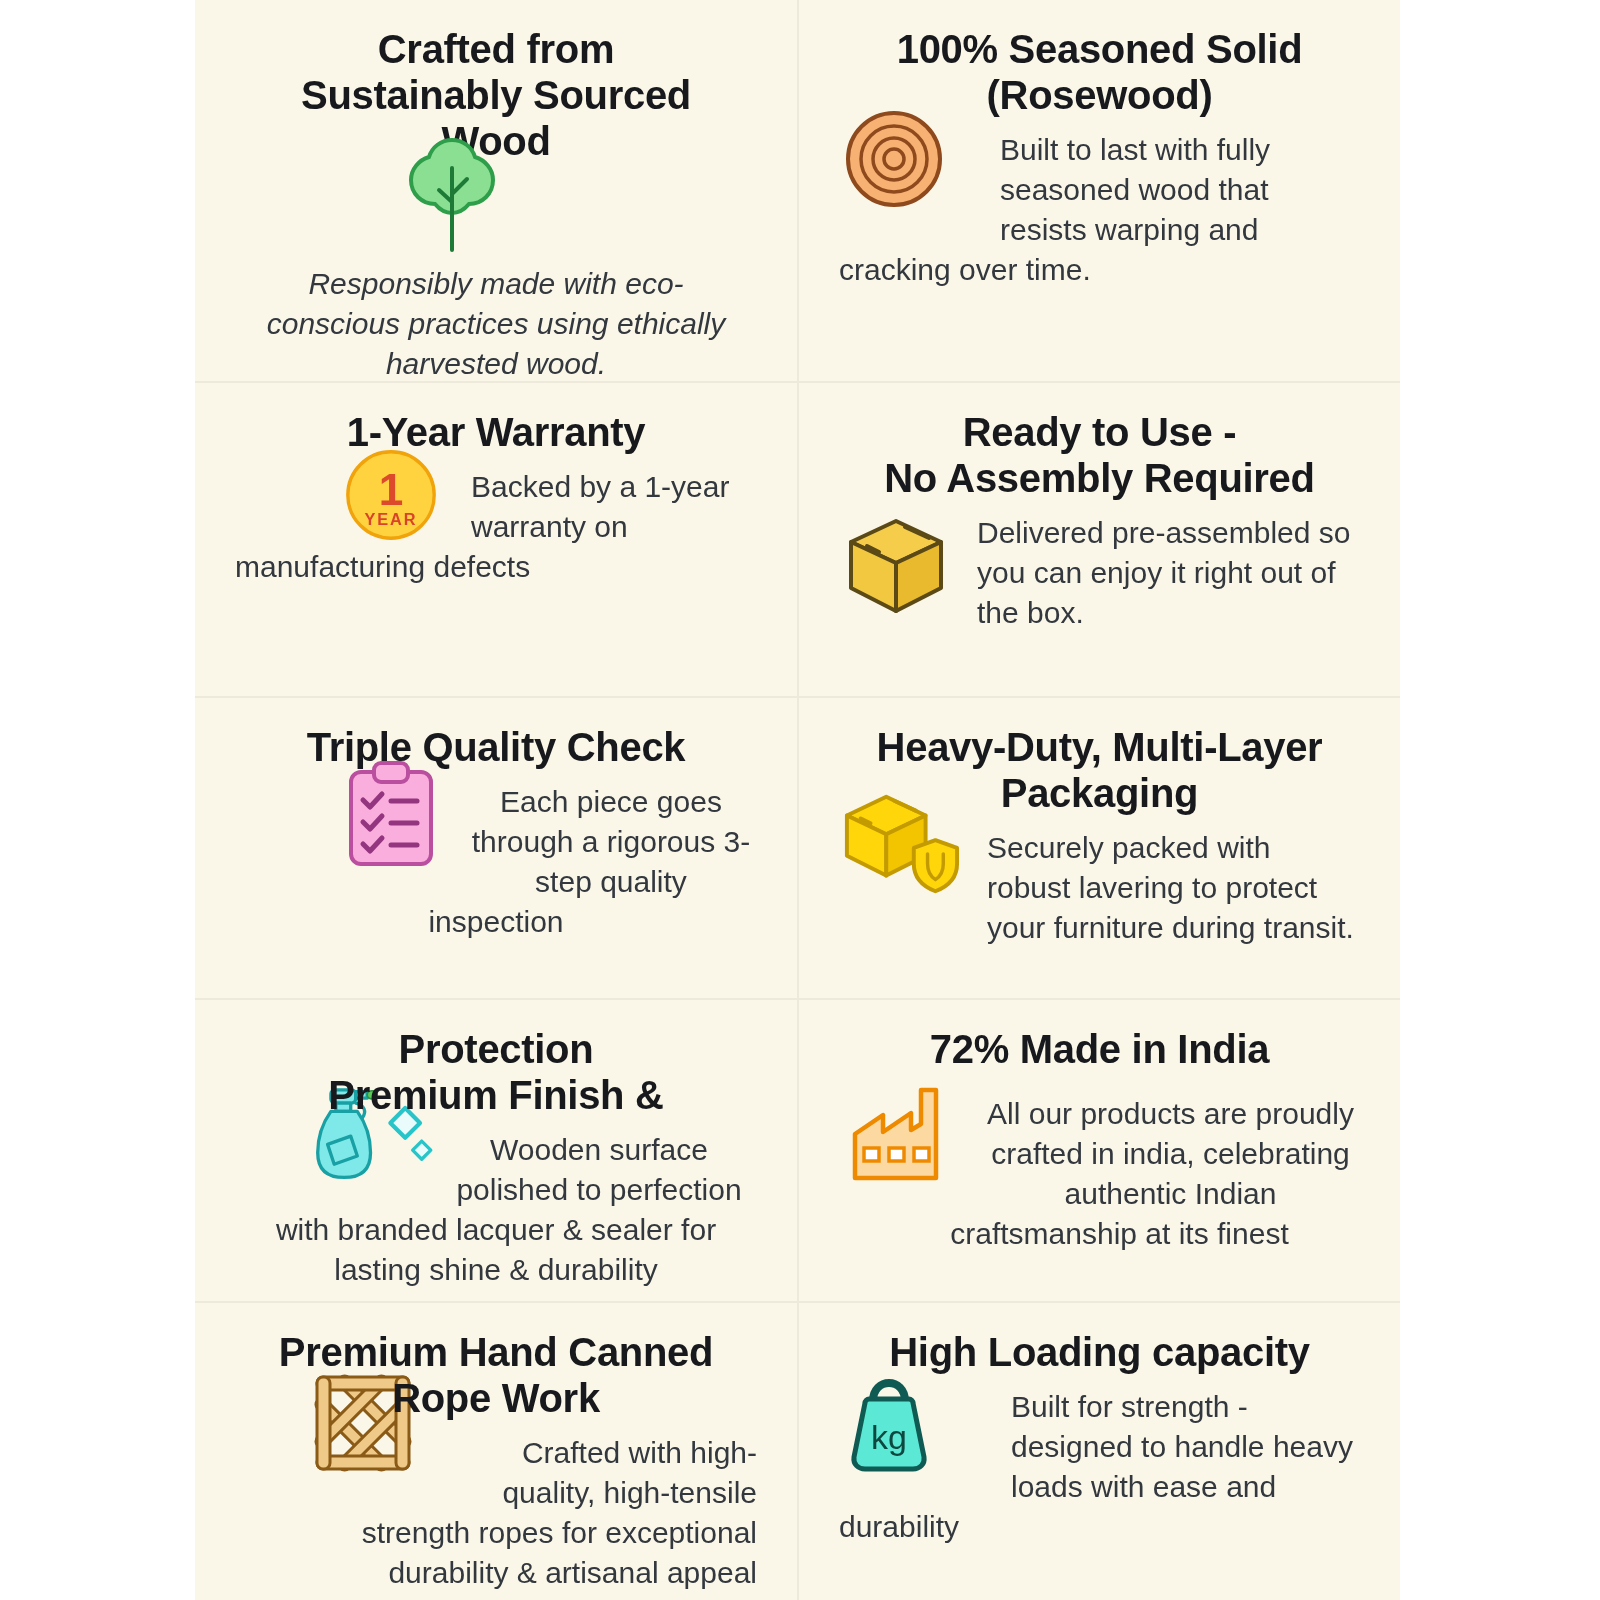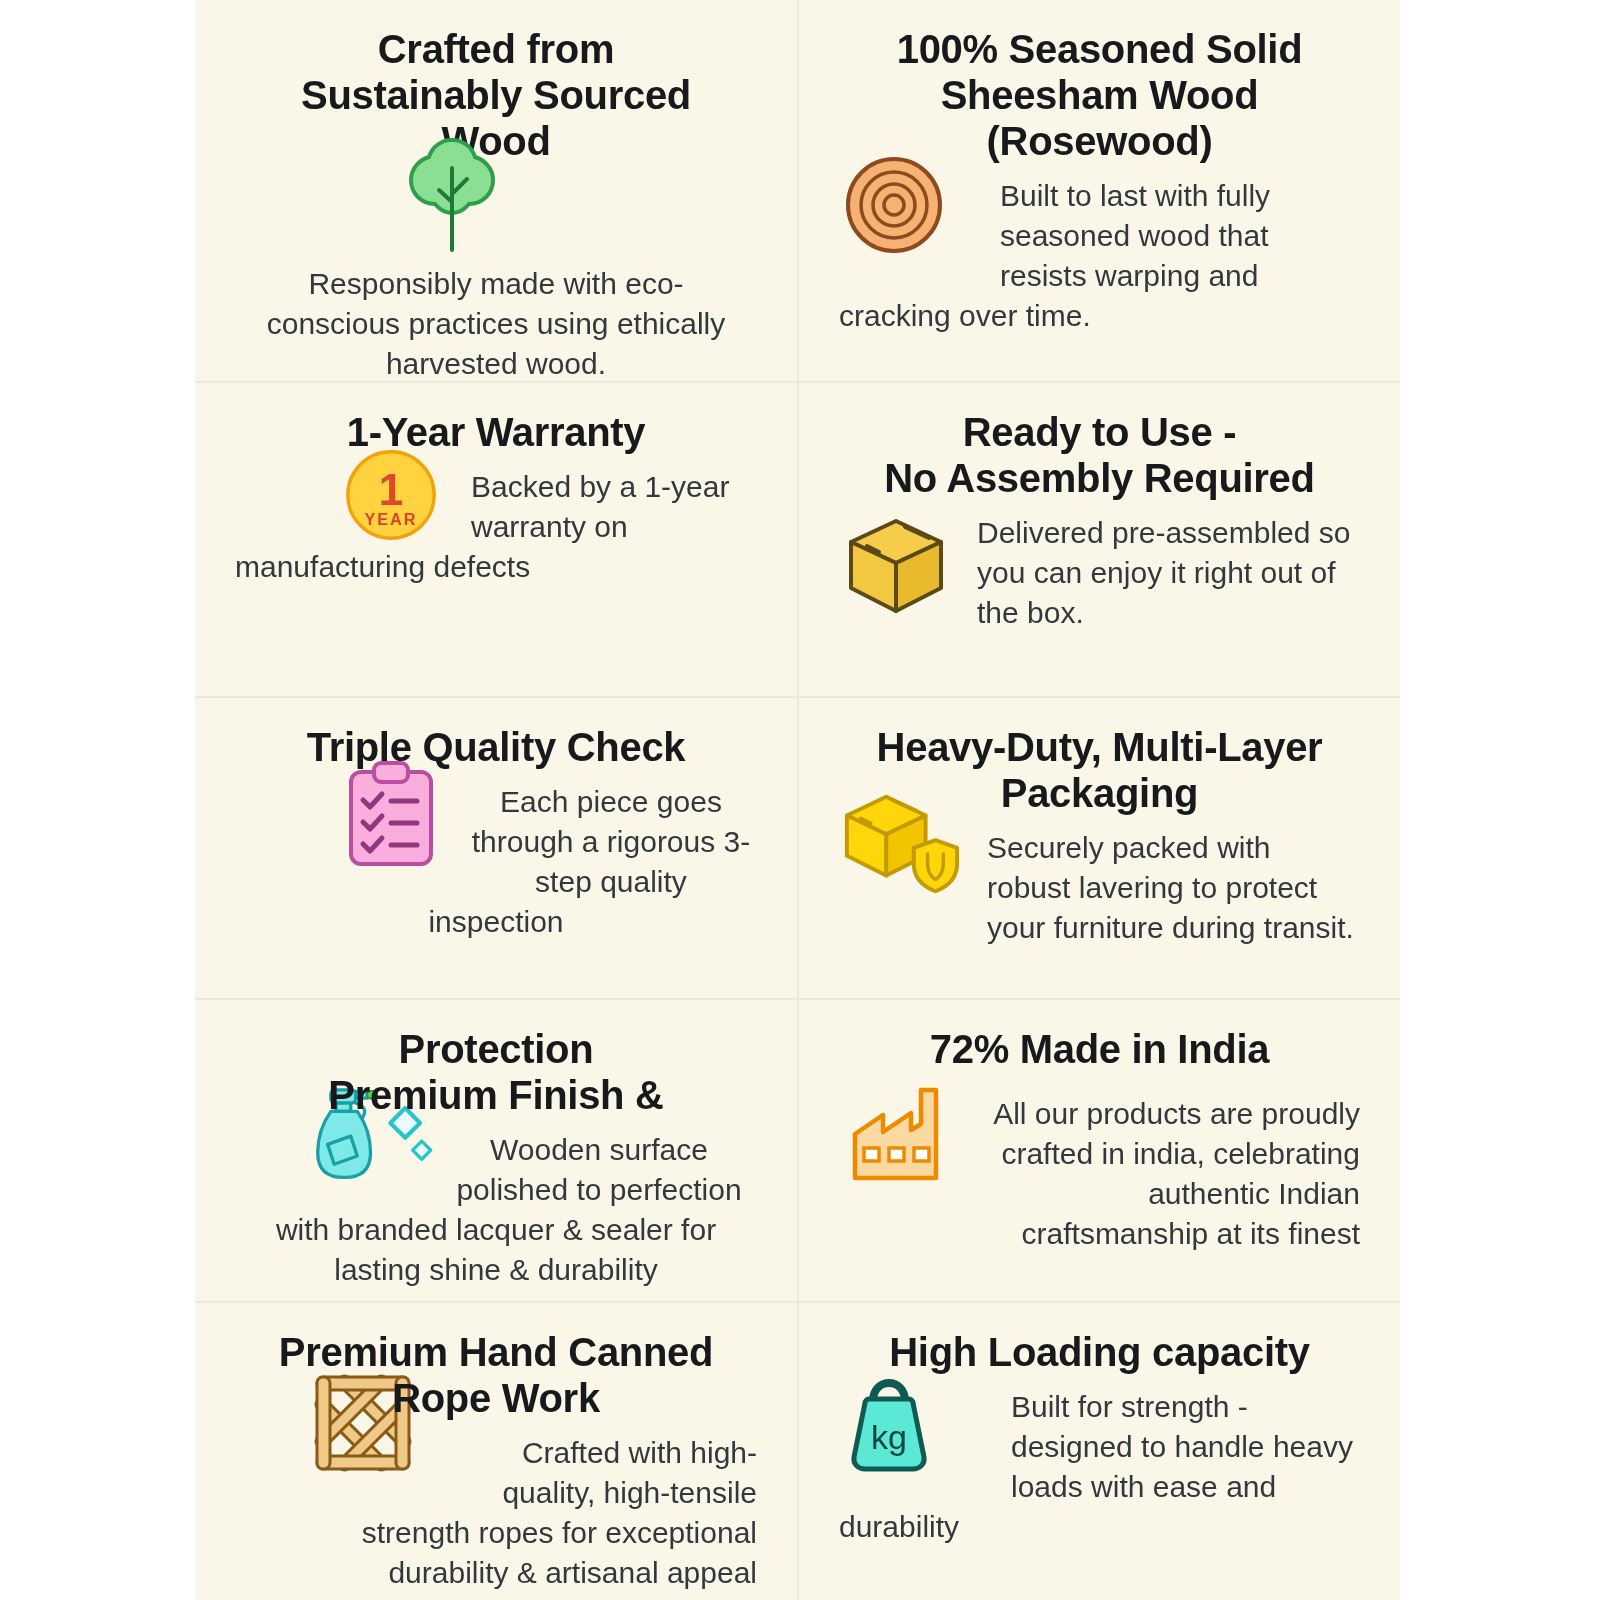--- a/index.html
+++ b/index.html
@@ -23,21 +23,21 @@
   .title { font-size:40px; font-weight:bold; line-height:1.15; text-align:center;
            color:#17191D; letter-spacing:-0.3px; }
   .body  { margin-top:12px; font-size:30px; line-height:1.33; color:#33383E; }
   .desc  { }
   .f-icon { float:left; }
   svg { display:block; }
   svg text { font-family:"Liberation Sans", sans-serif; }
 
   
   .c1 .icon-abs { position:absolute; left:208px; top:134px; }
-  .c1 .body { margin-top:100px; }
+  .c1 .body { margin-top:100px;font-style:italic; }
   .c1 .desc { text-align:center; max-width:480px; margin:0 auto; }
   
   .c2 .f-icon { margin:-22px 55px 8px 4px; }
   .c2 .desc { text-align:left; }
   
   .c3 .f-icon { margin:-20px 32px 0 108px; }
   .c3 .desc { text-align:left;margin-top:8px; }
   
   .c4 .f-icon { margin:0 28px 6px 4px; }
   .c4 .desc { text-align:left; }
@@ -46,21 +46,21 @@
   .c5 .desc { text-align:center; }
   
   .c6 .f-icon { margin:-38px 26px 6px 2px; }
   .c6 .desc { text-align:left; }
   
   .c7 .f-icon { margin:-50px 6px 6px 76px; }
   .c7 .desc { text-align:center; }
   
   .c8 .body { margin-top:22px; }
   .c8 .f-icon { margin:-10px 24px 6px 6px; }
-  .c8 .desc { text-align:right;margin-left:40px; }
+  .c8 .desc { text-align:center;margin-left:40px; }
   
   .c9 .f-icon { margin:-66px 22px 6px 78px; }
   .c9 .desc { text-align:right; }
   
   .c10 .f-icon { margin:-22px 72px 6px 0; }
   .c10 .desc { text-align:left; }
 </style>
 </head>
 <body>
 
@@ -81,21 +81,20 @@
           </svg>
         </span>
         <div class="body">
           <div class="desc">Responsibly made with eco-conscious practices using ethically harvested wood.</div>
         </div>
       </div>
 
       <div class="cell rowB c2">
         <div class="title">
           <div>100% Seasoned Solid</div>
-          <div>Sheesham Wood</div>
           <div>(Rosewood)</div>
         </div>
         <div class="body">
           <span class="f-icon">
             <svg width="102" height="102" viewBox="0 0 102 102">
               <circle cx="51" cy="51" r="46" fill="#F7B173" stroke="#8E4A1C" stroke-width="4"></circle>
               <circle cx="51" cy="51" r="33" fill="none" stroke="#8E4A1C" stroke-width="3.5"></circle>
               <circle cx="51" cy="51" r="21" fill="none" stroke="#8E4A1C" stroke-width="3.5"></circle>
               <circle cx="51" cy="51" r="10" fill="none" stroke="#8E4A1C" stroke-width="3.5"></circle>
             </svg>

